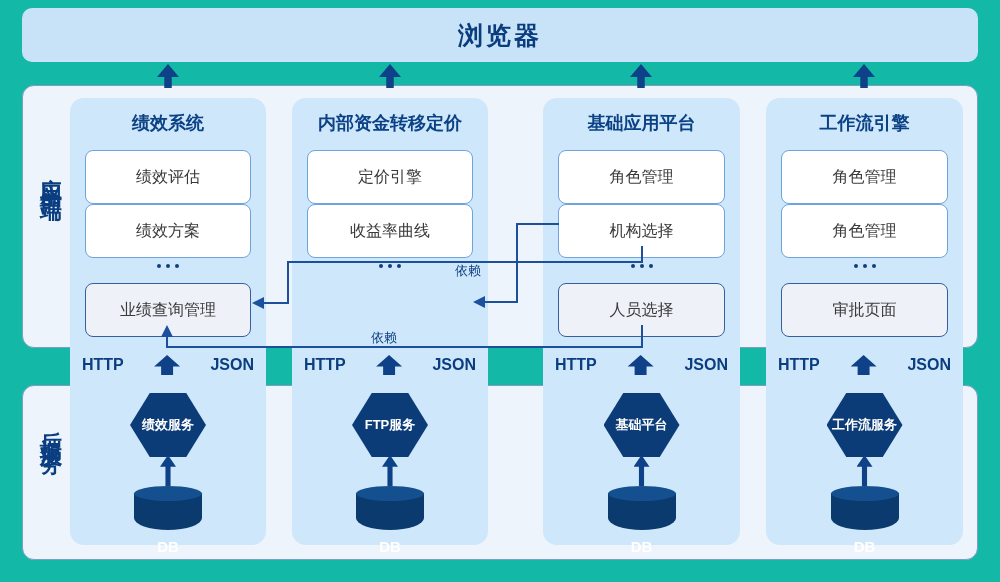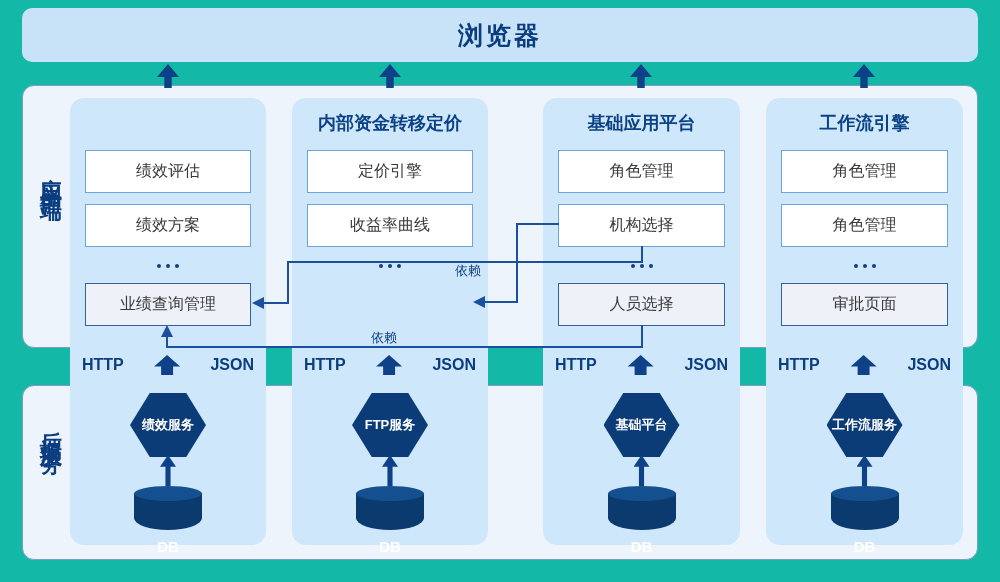--- a/index.html
+++ b/index.html
@@ -23,22 +23,22 @@
   
   .strip{position:absolute;top:98px;height:447px;background:#cfe7fa;border-radius:14px;z-index:2;}
   .strip.c1{left:70px;width:196px;}
   .strip.c2{left:292px;width:196px;}
   .strip.c3{left:543px;width:197px;}
   .strip.c4{left:766px;width:197px;}
 
   .col-title{position:absolute;top:13px;left:0;right:0;text-align:center;
     font-size:18px;font-weight:bold;color:#0b4185;}
 
-  .mod-box{position:absolute;left:15px;right:15px;height:43px;background:#fff;
-    border:1.5px solid #6fa3dc;border-radius:0;display:flex;align-items:center;justify-content:center;
+  .mod-box{position:absolute;left:15px;right:15px;height:54px;background:#fff;
+    border:1.5px solid #6fa3dc;border-radius:8px;display:flex;align-items:center;justify-content:center;
     font-size:16px;color:#3a3a3a;box-sizing:border-box;}
   .mod-box.r1{top:52px;}
   .mod-box.r2{top:106px;}
   .mod-box.page{top:185px;background:#eef2f8;border-color:#35609f;}
 
   .dots{position:absolute;top:166px;left:0;right:0;display:flex;justify-content:center;gap:5px;}
   .dots i{width:4px;height:4px;border-radius:50%;background:#123f7c;}
 
   .http-row{position:absolute;top:255px;left:0;right:0;height:24px;display:flex;align-items:center;
     justify-content:space-between;padding:0 12px;font-size:16px;font-weight:bold;color:#0b3e80;}
@@ -85,20 +85,21 @@
   <div class="top-arrow" style="left:379px;"></div>
   <div class="top-arrow" style="left:630px;"></div>
   <div class="top-arrow" style="left:853px;"></div>
 
   <div class="panel frontend"></div>
   <div class="panel backend"></div>
   <div class="v-label front">应用前端</div>
   <div class="v-label back">后端服务</div>
 
   <div class="strip c1">
+    <div class="col-title">绩效系统</div>
     <div class="mod-box r1">绩效评估</div>
     <div class="mod-box r2">绩效方案</div>
     <div class="dots" title="⋯">
         <i></i>
         <i></i>
         <i></i>
       </div>
     <div class="mod-box page">业绩查询管理</div>
     <div class="http-row">
       <span>HTTP</span>

